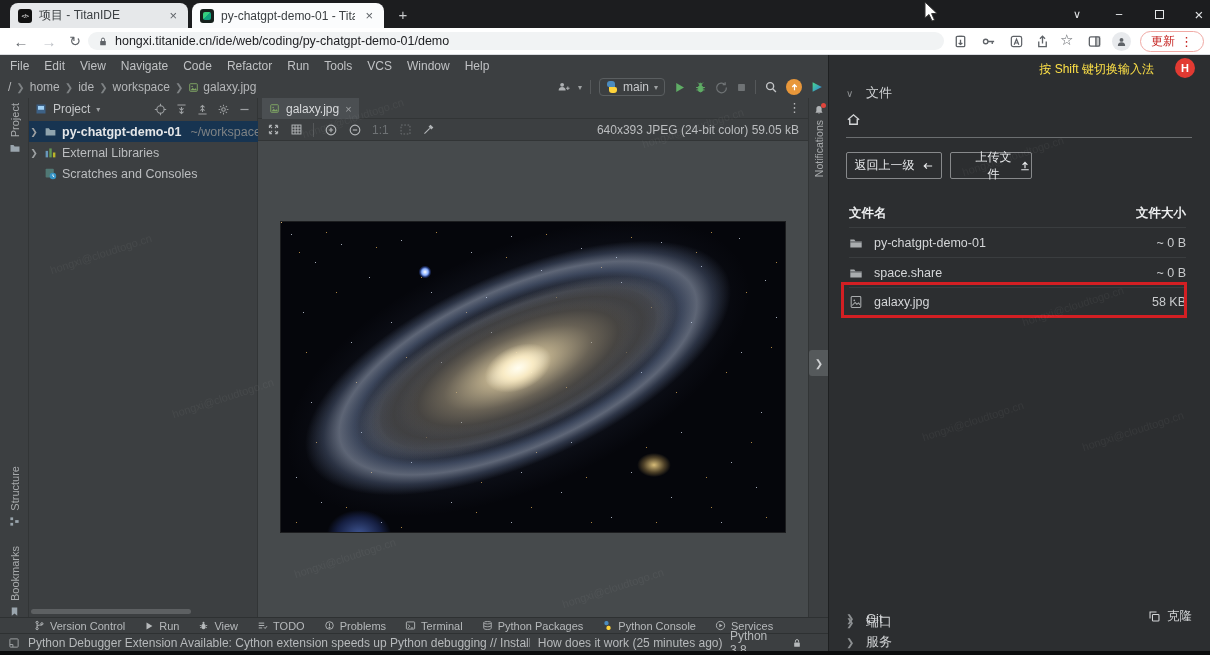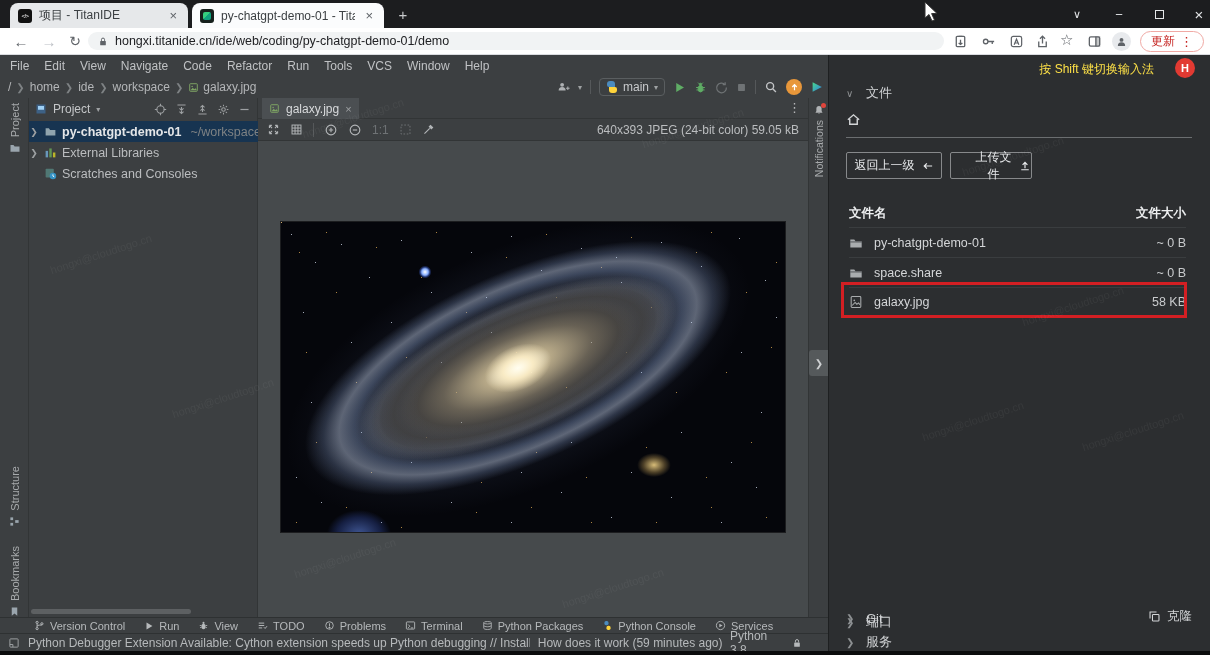--- a/index.html
+++ b/index.html
@@ -594,21 +594,21 @@
     </div>
 
     <div class="statusbar">
       <span class="i" style="color:#9da0a2">
           <svg width="12" height="12" viewBox="0 0 16 16" fill="none" stroke="currentColor" stroke-width="1.3">
             <rect x="2.5" y="2.5" width="11" height="11" rx="1"></rect>
             <path d="M2.5 10h4V13.5"></path>
           </svg>
         </span>
       <span class="msg">Python Debugger Extension Available: Cython extension speeds up Python debugging // Install</span>
-      <span class="msg">How does it work (59 minutes ago)</span>
+      <span class="msg">How does it work (25 minutes ago)</span>
       <span class="right">
         <span>Python 3.8</span>
         <span class="i" style="color:#b6b9bb">
             <svg width="10" height="10" viewBox="0 0 16 16">
               <rect x="3.5" y="7" width="9" height="7" rx="1" fill="currentColor"></rect>
               <path d="M5.5 7V5a2.5 2.5 0 0 1 5 0v2" fill="none" stroke="currentColor" stroke-width="1.6"></path>
             </svg>
           </span>
       </span>
     </div>

